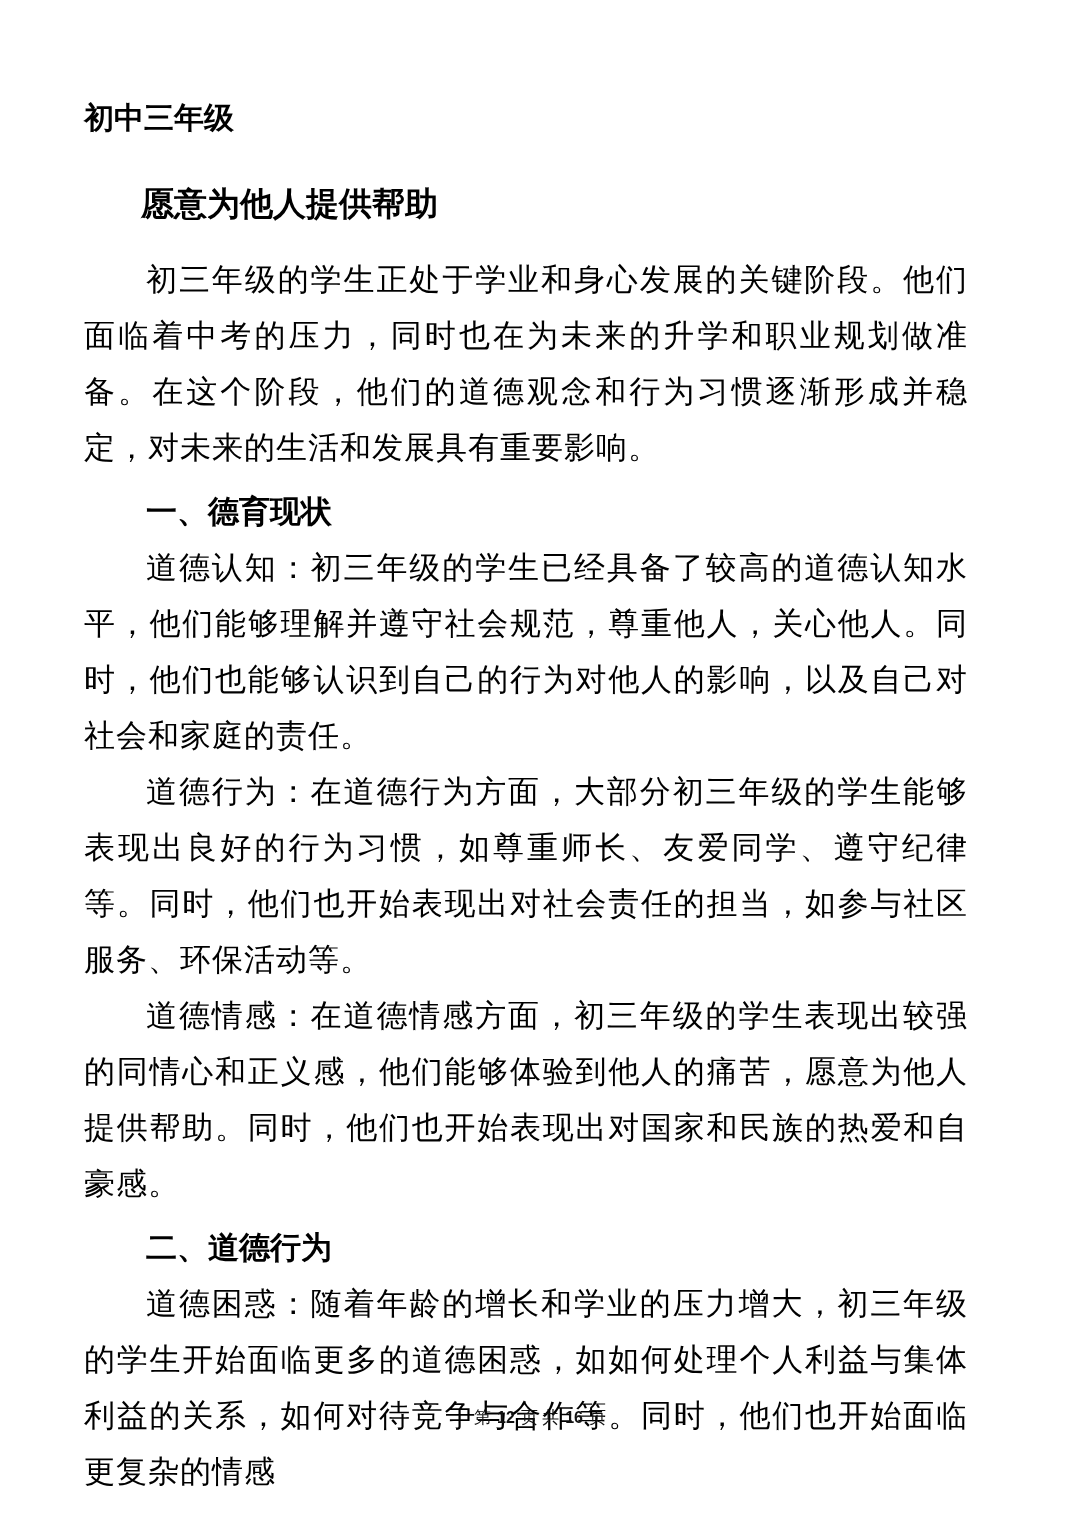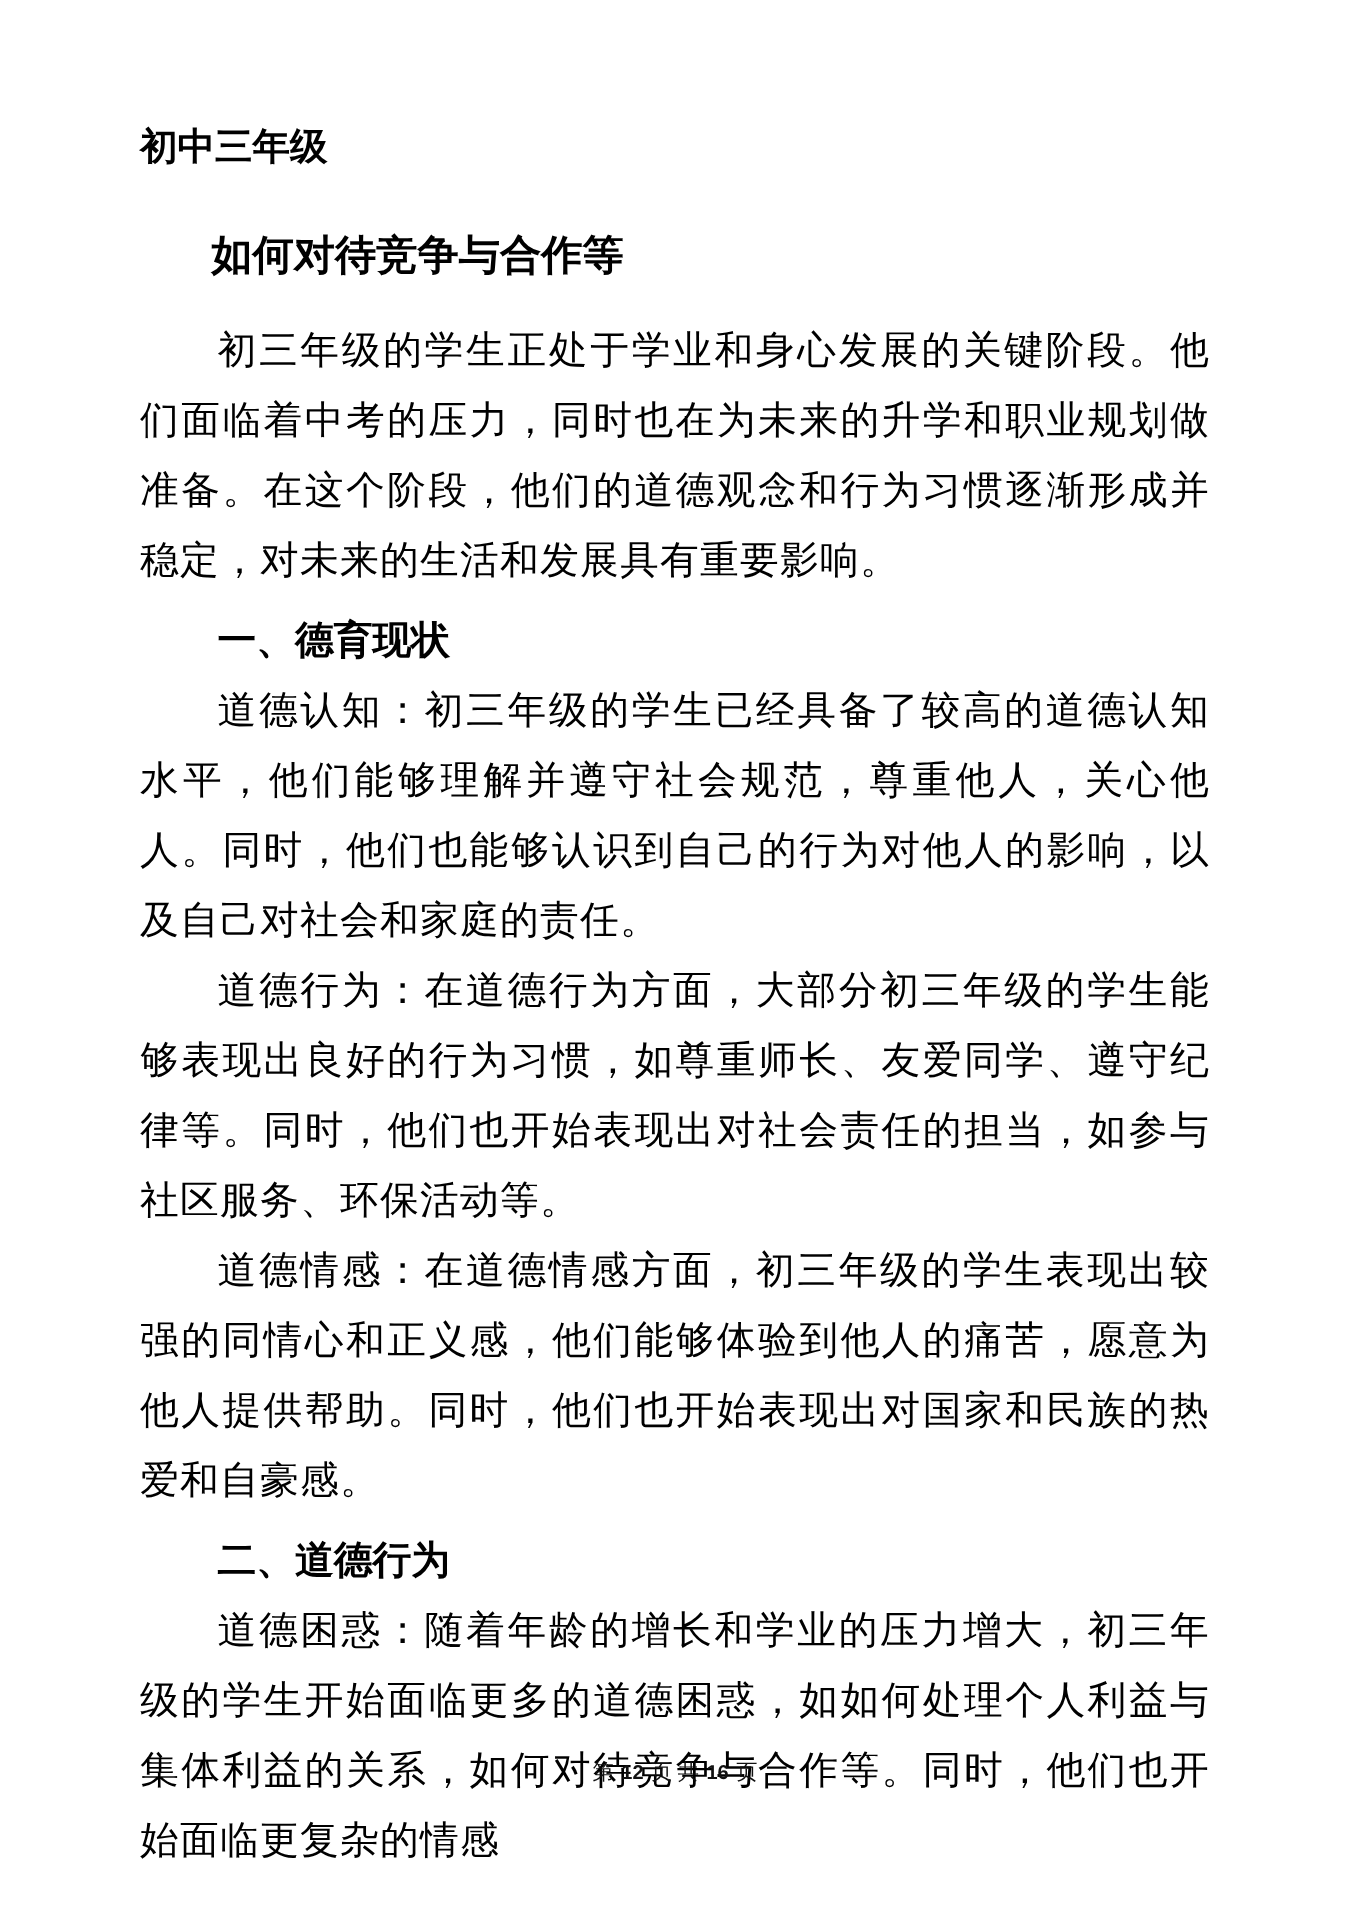--- a/index.html
+++ b/index.html
@@ -8,21 +8,21 @@
     position: relative;
     width: 1080px;
     height: 1527px;
     margin: 0 auto;
     background: #ffffff;
     color: #000000;
     font-family: "Liberation Serif", "DejaVu Serif", serif;
     overflow: hidden;
   }
   .content {
-    padding: 100px 112px 0 112px;
+    padding: 100px 112px 0 84px;
   }
   .super-title {
     font-size: 30px;
     font-weight: 700;
     line-height: 36px;
     margin: 0 0 48px 0;
   }
   .doc-title {
     font-size: 33px;
     font-weight: 700;
@@ -65,21 +65,21 @@
   }
 </style>
 </head>
 <body>
 
 <div class="page">
   <div class="content">
 
     <div class="super-title">初中三年级</div>
 
-    <h1 class="doc-title">如何对待竞争与合作等</h1>
+    <h1 class="doc-title">愿意为他人提供帮助</h1>
 
     <p class="para">初三年级的学生正处于学业和身心发展的关键阶段。他们面临着中考的压力，同时也在为未来的升学和职业规划做准备。在这个阶段，他们的道德观念和行为习惯逐渐形成并稳定，对未来的生活和发展具有重要影响。</p>
 
     <h2 class="section">一、德育现状</h2>
 
     <p class="para">道德认知：初三年级的学生已经具备了较高的道德认知水平，他们能够理解并遵守社会规范，尊重他人，关心他人。同时，他们也能够认识到自己的行为对他人的影响，以及自己对社会和家庭的责任。</p>
 
     <p class="para">道德行为：在道德行为方面，大部分初三年级的学生能够表现出良好的行为习惯，如尊重师长、友爱同学、遵守纪律等。同时，他们也开始表现出对社会责任的担当，如参与社区服务、环保活动等。</p>
 
     <p class="para">道德情感：在道德情感方面，初三年级的学生表现出较强的同情心和正义感，他们能够体验到他人的痛苦，愿意为他人提供帮助。同时，他们也开始表现出对国家和民族的热爱和自豪感。</p>

